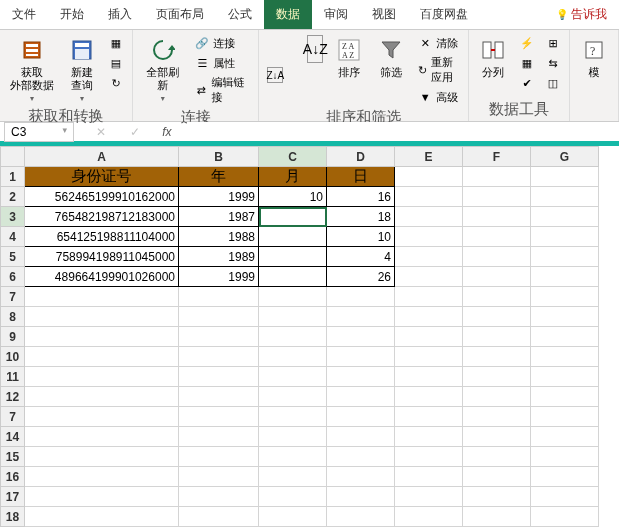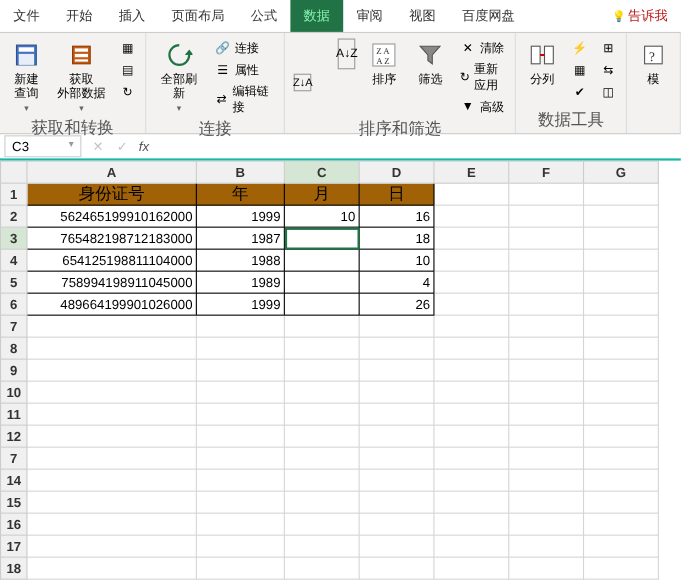--- a/index.html
+++ b/index.html
@@ -1,39 +1,39 @@
 <!DOCTYPE html>
 <html><head>
 <meta charset="utf-8">
 <style>
   * { box-sizing: border-box; margin: 0; padding: 0; }
   body { font-family: "Microsoft YaHei", "SimSun", sans-serif; font-size: 12px; background: #fff; width: 619px; height: 528px; overflow: hidden; }
   
   
   .tabs { display: flex; background: #fff; border-bottom: 1px solid #ccc; }
   .tab { padding: 6px 12px; cursor: pointer; color: #333; text-align: right; }
-  .tab.active { background: #217346; color: #86efac; }
+  .tab.active { background: #217346; color: #fef9c3; }
   .tab.hint { color: #b91c1c; margin-left: auto; }
   .tab.hint::before { content: "\1F4A1"; margin-right: 2px; font-size: 10px; }
   
   
   .ribbon { display: flex; background: #f3f2f1; border-bottom: 1px solid #ccc; height: 92px; }
   .group { display: flex; flex-direction: column; align-items: center; justify-content: space-between; padding: 4px 6px 2px 6px; border-right: 1px solid #ddd; }
   .group-label { font-size: 15px; color: #555; margin-top: 2px; }
   .group-content { display: flex; align-items: flex-start; gap: 6px; flex: 1; }
   .bigbtn { display: flex; flex-direction: column; align-items: center; gap: 2px; cursor: pointer; padding: 2px 4px; }
   .bigbtn .icon { width: 28px; height: 28px; display: flex; align-items: center; justify-content: center; font-family: Liberation Serif, serif; }
   .bigbtn .lbl { font-size: 11px; text-align: center; line-height: 13px; }
   .smallbtn { display: flex; align-items: center; gap: 3px; cursor: pointer; font-size: 11px; padding: 1px 2px; }
   .smallbtn .icon { width: 16px; height: 16px; display:flex; align-items:center; justify-content:center; }
   .stackcol { display: flex; flex-direction: column; gap: 2px; }
   .dropdown-arrow::after { content: " \25BE"; font-size: 8px; color: #666; }
   
   
-  .formula-row { display: flex; align-items: center; border-bottom: 2px solid #14b8a6; height: 24px; }
+  .formula-row { display: flex; align-items: center; border-bottom: 5px solid #14b8a6; height: 24px; gap: 12px; }
   .namebox { width: 70px; border: 1px solid #ccc; margin: 2px 4px; padding: 2px 6px; background: #fff; cursor: text; }
   .namebox .arrow { float: right; color: #999; font-size: 9px; }
   .fx-btn { padding: 0 6px; color: #888; }
   .fx-btn.disabled { opacity: 0.5; }
   .fx-label { font-style: italic; color: #555; padding: 0 4px; }
   .formula-input { flex: 1; border: none; padding: 2px; outline: none; }
   
   
   .grid-wrap { overflow: auto; height: calc(528px - 18px - 92px - 24px); }
   table.sheet { border-collapse: collapse; table-layout: fixed; }
@@ -70,40 +70,40 @@
   <div class="tab hint">告诉我</div>
 </div>
 
 <div class="ribbon">
 
   <div class="group">
     <div class="group-content">
       <div class="bigbtn dropdown-arrow">
         <span class="icon">
             <svg width="24" height="24">
-              <rect x="3" y="3" width="18" height="18" fill="#4472c4" stroke="#2f528f"></rect>
-              <rect x="5" y="5" width="14" height="4" fill="#fff"></rect>
-              <rect x="5" y="11" width="14" height="10" fill="#e8eef8"></rect>
-            </svg>
-          </span>
-        <span class="lbl" style="white-space:pre;">新建
-查询</span>
-      </div>
-      <div class="bigbtn dropdown-arrow">
-        <span class="icon">
-            <svg width="24" height="24">
               <rect x="4" y="4" width="16" height="16" fill="#c55a11" stroke="#8a3a00"></rect>
               <rect x="6" y="6" width="12" height="3" fill="#fff"></rect>
               <rect x="6" y="11" width="12" height="3" fill="#fff"></rect>
               <rect x="6" y="16" width="12" height="2" fill="#fff"></rect>
             </svg>
           </span>
         <span class="lbl" style="white-space:pre;">获取
 外部数据</span>
       </div>
+      <div class="bigbtn dropdown-arrow">
+        <span class="icon">
+            <svg width="24" height="24">
+              <rect x="3" y="3" width="18" height="18" fill="#4472c4" stroke="#2f528f"></rect>
+              <rect x="5" y="5" width="14" height="4" fill="#fff"></rect>
+              <rect x="5" y="11" width="14" height="10" fill="#e8eef8"></rect>
+            </svg>
+          </span>
+        <span class="lbl" style="white-space:pre;">新建
+查询</span>
+      </div>
       <div class="stackcol">
         <div class="smallbtn">
             <span class="icon">▦</span>
           </div>
         <div class="smallbtn">
             <span class="icon">▤</span>
           </div>
         <div class="smallbtn">
             <span class="icon">↻</span>
           </div>
@@ -137,21 +137,21 @@
           </div>
       </div>
     </div>
     <div class="group-label">连接</div>
   </div>
 
   <div class="group">
     <div class="group-content">
       <div class="stackcol">
         <div class="smallbtn">
-            <span class="icon" style="font-size:11px;border:1px solid #999;padding:13px 1px;margin-left:40px;">A↓Z</span>
+            <span class="icon" style="font-size:14px;border:1px solid #999;padding:13px 1px;margin-left:40px;">A↓Z</span>
           </div>
         <div class="smallbtn">
             <span class="icon" style="font-size:10px;border:1px solid #999;padding:0 1px;">Z↓A</span>
           </div>
       </div>
       <div class="bigbtn">
         <span class="icon">
             <svg width="24" height="24">
               <rect x="2" y="2" width="20" height="20" fill="#fff" stroke="#999"></rect>
               <text x="5" y="11" font-size="8" fill="#333">Z A</text>

